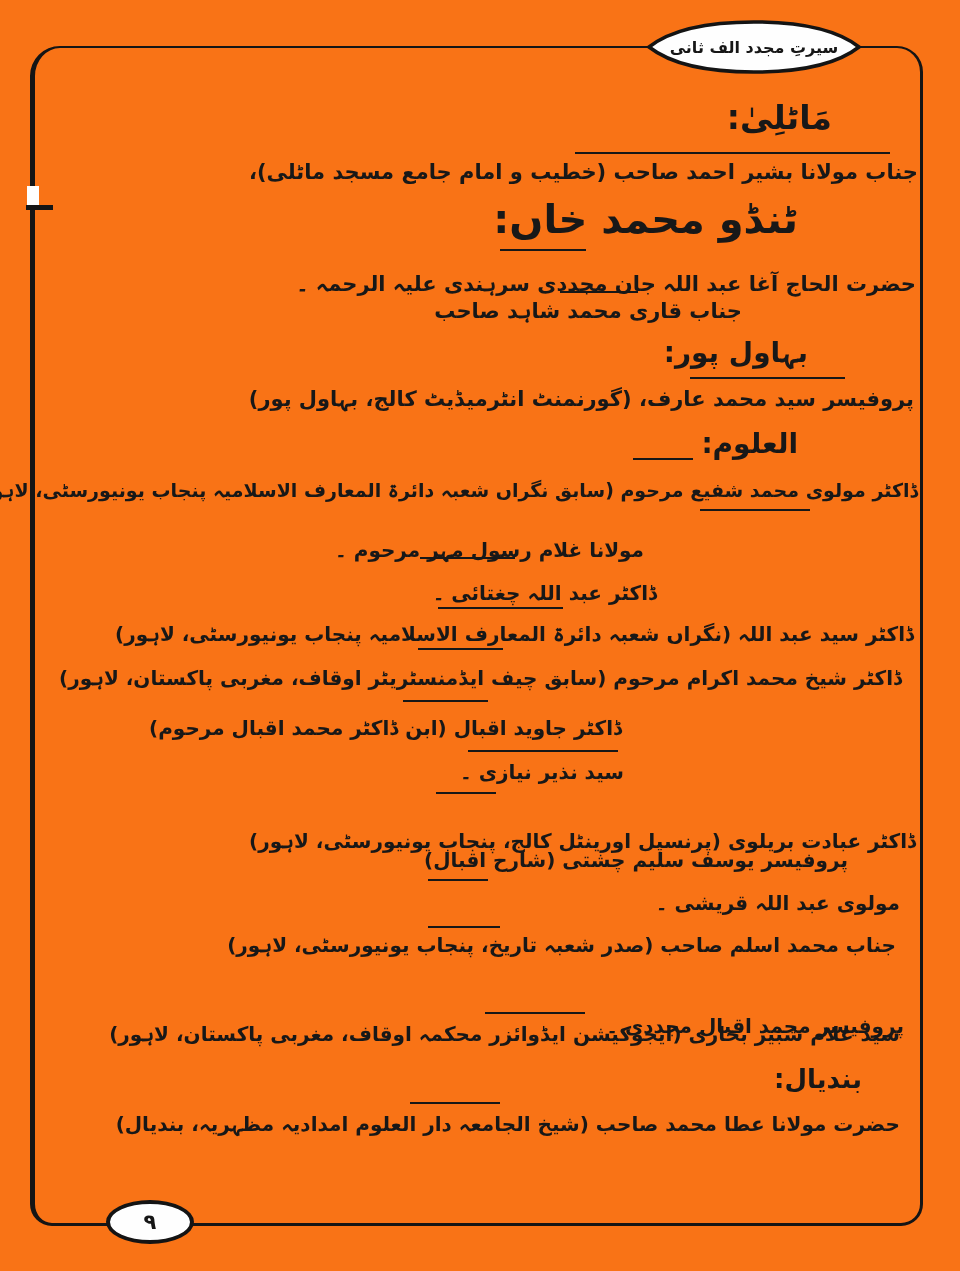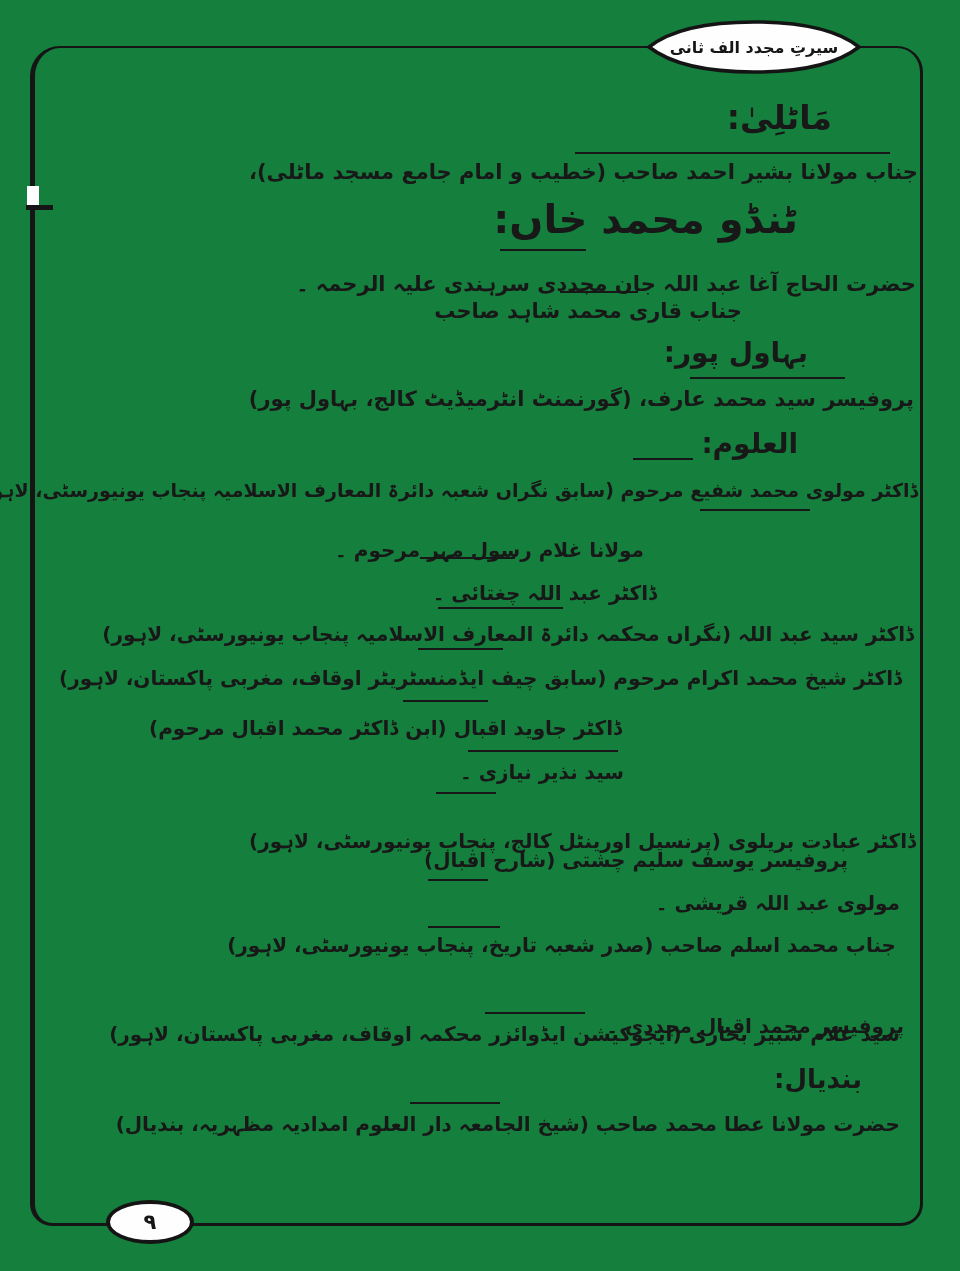--- a/index.html
+++ b/index.html
@@ -1,17 +1,17 @@
 <!DOCTYPE html>
 <html lang="ur" dir="rtl"><head>
 <meta charset="utf-8">
 <style>
   html,body{margin:0;padding:0;background:#ffffff;}
   .page{
-    position:relative;width:960px;height:1271px;background:#15803d;
+    position:relative;width:960px;height:1271px;background:#f97316;
     font-family:"DejaVu Sans",sans-serif;overflow:hidden;color:#161616;
   }
   
   .frame{
     position:absolute;left:30px;top:46px;width:885px;height:1175px;
     border:solid #151515;border-width:2px 3px 3px 5px;
     border-radius:30px 26px 22px 22px;background:transparent;
   }
   .frame-gap{position:absolute;left:27px;top:186px;width:12px;height:20px;background:#fefefe;}
   .frame-tmark{position:absolute;left:26px;top:205px;width:27px;height:5px;background:#151515;}
@@ -100,21 +100,21 @@
     <div class="line p2">جناب مولانا بشیر احمد صاحب (خطیب و امام جامع مسجد ماٹلی)،</div>
     <div class="line heading p3">ٹنڈو محمد خاں:</div>
     <div class="line p4">حضرت الحاج آغا عبد اللہ جان مجددی سرہندی علیہ الرحمہ ۔</div>
     <div class="line p5">جناب قاری محمد شاہد صاحب</div>
     <div class="line heading p6">بہاول پور:</div>
     <div class="line p7">پروفیسر سید محمد عارف، (گورنمنٹ انٹرمیڈیٹ کالج، بہاول پور)</div>
     <div class="line heading p8">العلوم:</div>
     <div class="line p9">ڈاکٹر مولوی محمد شفیع مرحوم (سابق نگراں شعبہ دائرۃ المعارف الاسلامیہ پنجاب یونیورسٹی، لاہور)</div>
     <div class="line p10">مولانا غلام رسول مہر مرحوم ۔</div>
     <div class="line p11">ڈاکٹر عبد اللہ چغتائی ۔</div>
-    <div class="line p12">ڈاکٹر سید عبد اللہ (نگراں محکمہ دائرۃ المعارف الاسلامیہ پنجاب یونیورسٹی، لاہور)</div>
+    <div class="line p12">ڈاکٹر سید عبد اللہ (نگراں شعبہ دائرۃ المعارف الاسلامیہ پنجاب یونیورسٹی، لاہور)</div>
     <div class="line p13">ڈاکٹر شیخ محمد اکرام مرحوم (سابق چیف ایڈمنسٹریٹر اوقاف، مغربی پاکستان، لاہور)</div>
     <div class="line p14">ڈاکٹر جاوید اقبال (ابن ڈاکٹر محمد اقبال مرحوم)</div>
     <div class="line p15">سید نذیر نیازی ۔</div>
     <div class="line p16">ڈاکٹر عبادت بریلوی (پرنسپل اورینٹل کالج، پنجاب یونیورسٹی، لاہور)</div>
     <div class="line p17">پروفیسر یوسف سلیم چشتی (شارح اقبال)</div>
     <div class="line p18">مولوی عبد اللہ قریشی ۔</div>
     <div class="line p19">جناب محمد اسلم صاحب (صدر شعبہ تاریخ، پنجاب یونیورسٹی، لاہور)</div>
     <div class="line p20">پروفیسر محمد اقبال مجددی ۔</div>
     <div class="line p21">سید غلام شبیر بخاری (ایجوکیشن ایڈوائزر محکمہ اوقاف، مغربی پاکستان، لاہور)</div>
     <div class="line heading p22">بندیال:</div>

